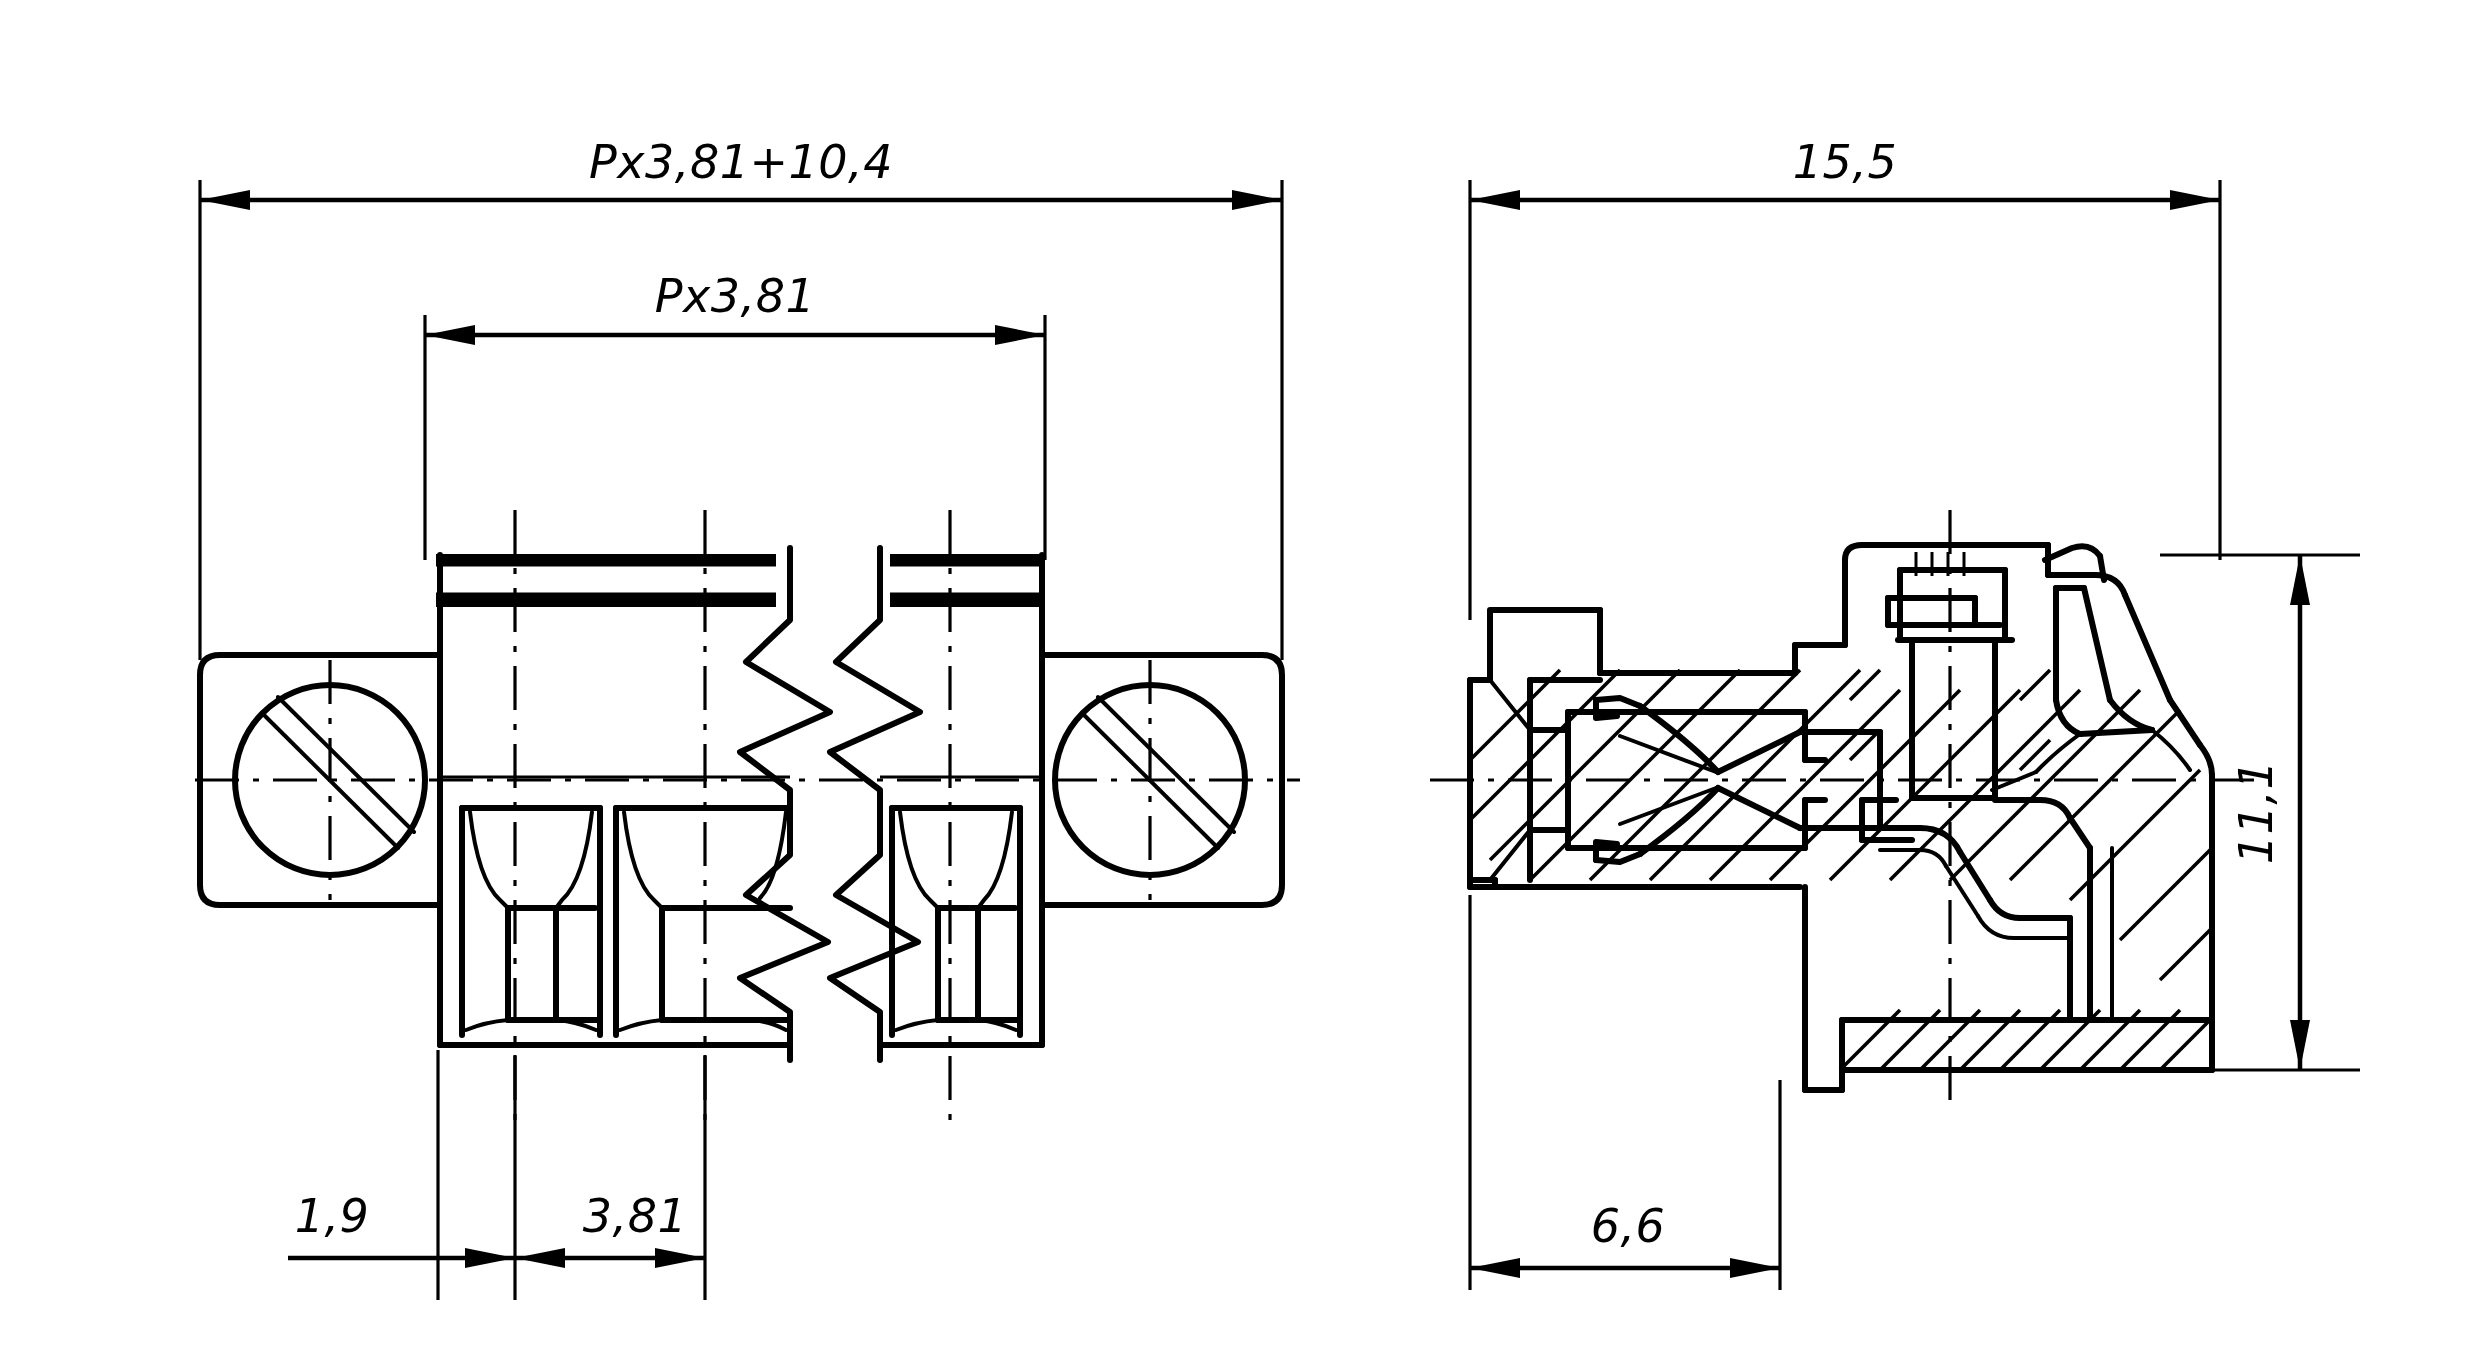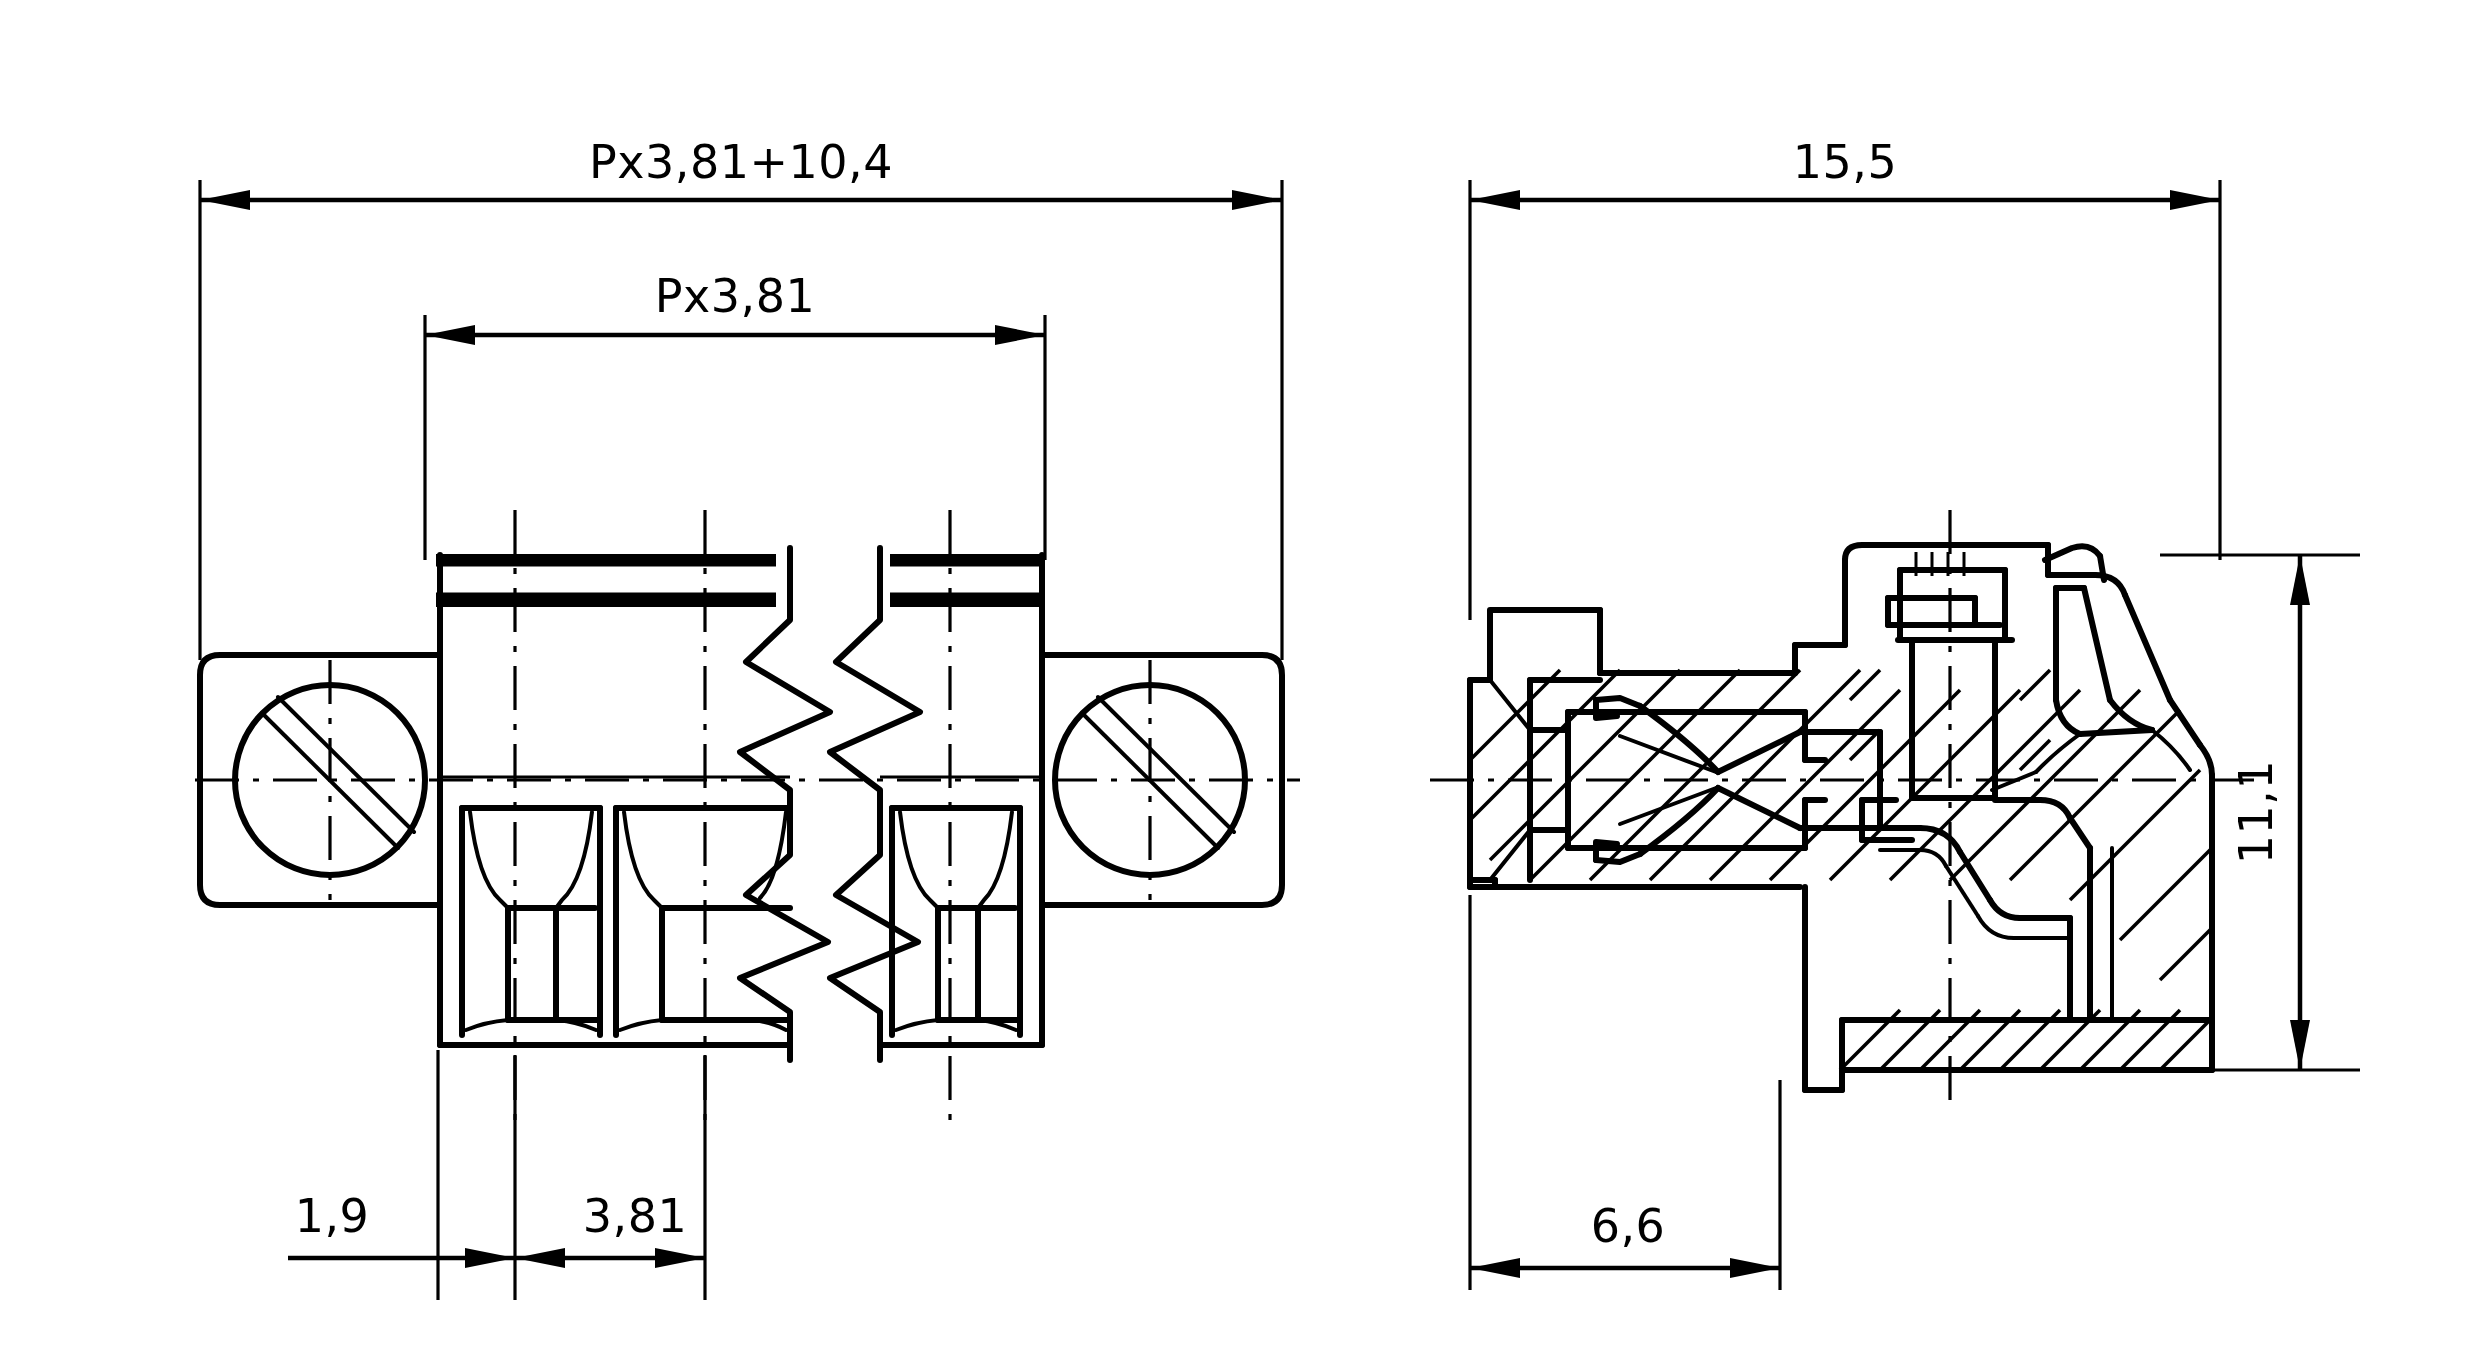--- a/index.html
+++ b/index.html
@@ -10,20 +10,21 @@
   }
   body {
     font-family: "DejaVu Sans", sans-serif;
   }
   #sheet {
     position: relative;
     width: 2479px;
     height: 1357px;
     background: #ffffff;
     overflow: hidden;
+    font-style: italic;
   }
   #drawing-svg {
     position: absolute;
     left: 0;
     top: 0;
     width: 2479px;
     height: 1357px;
   }
   .dim-text {
     font-family: "DejaVu Sans", sans-serif;

